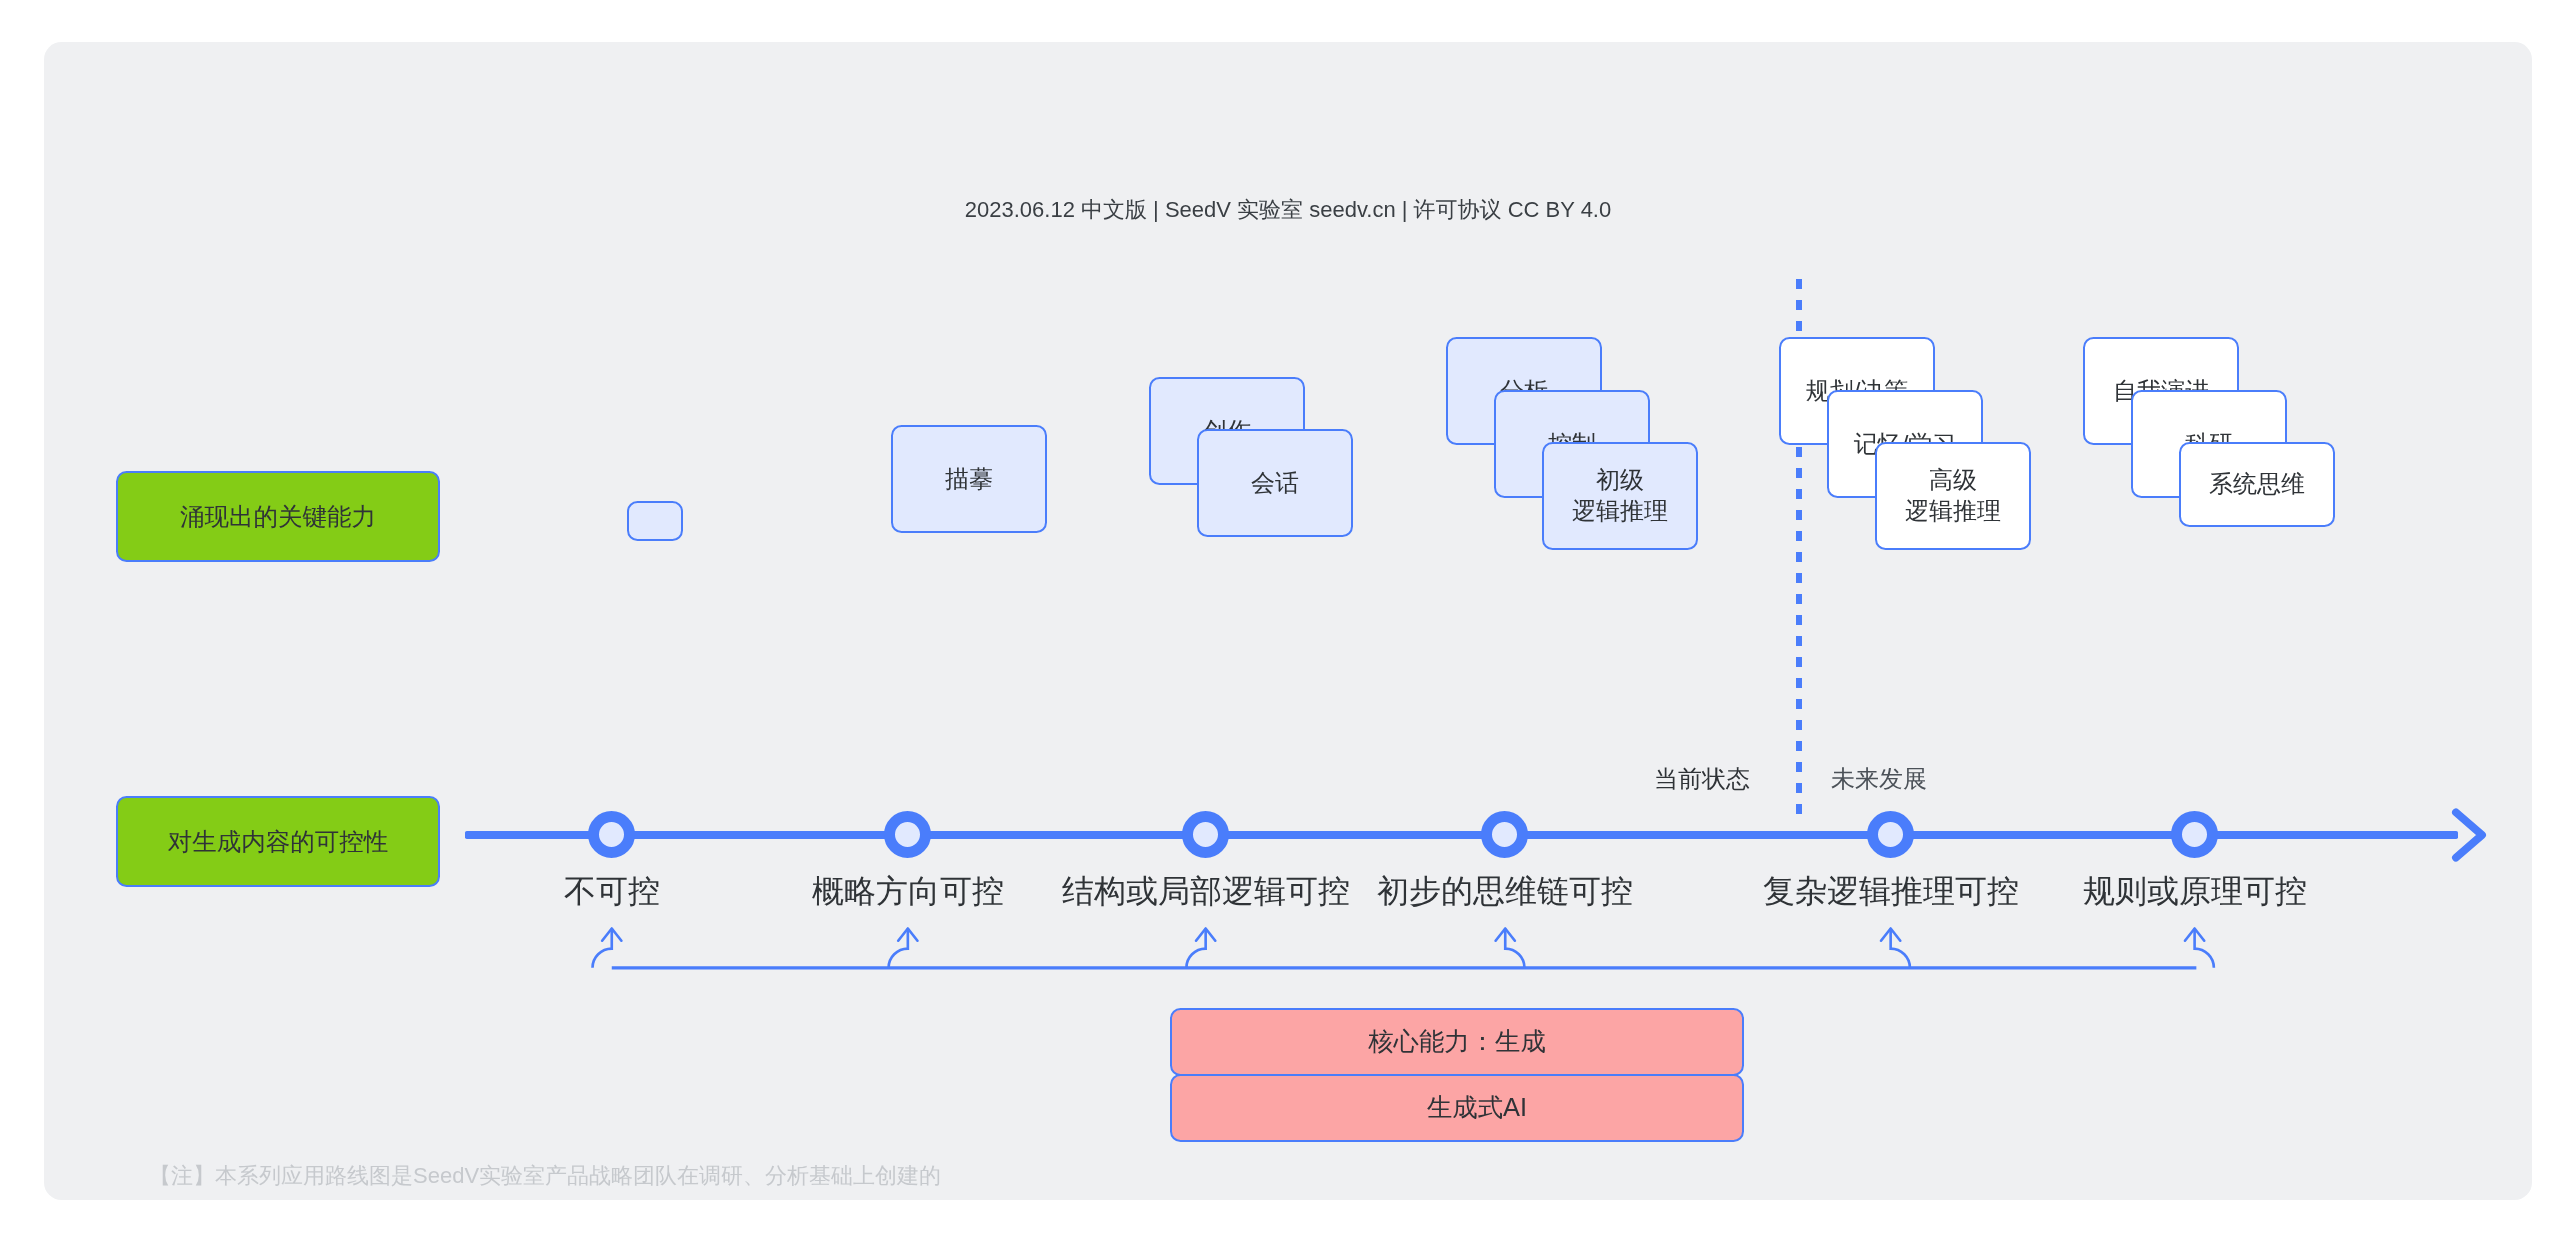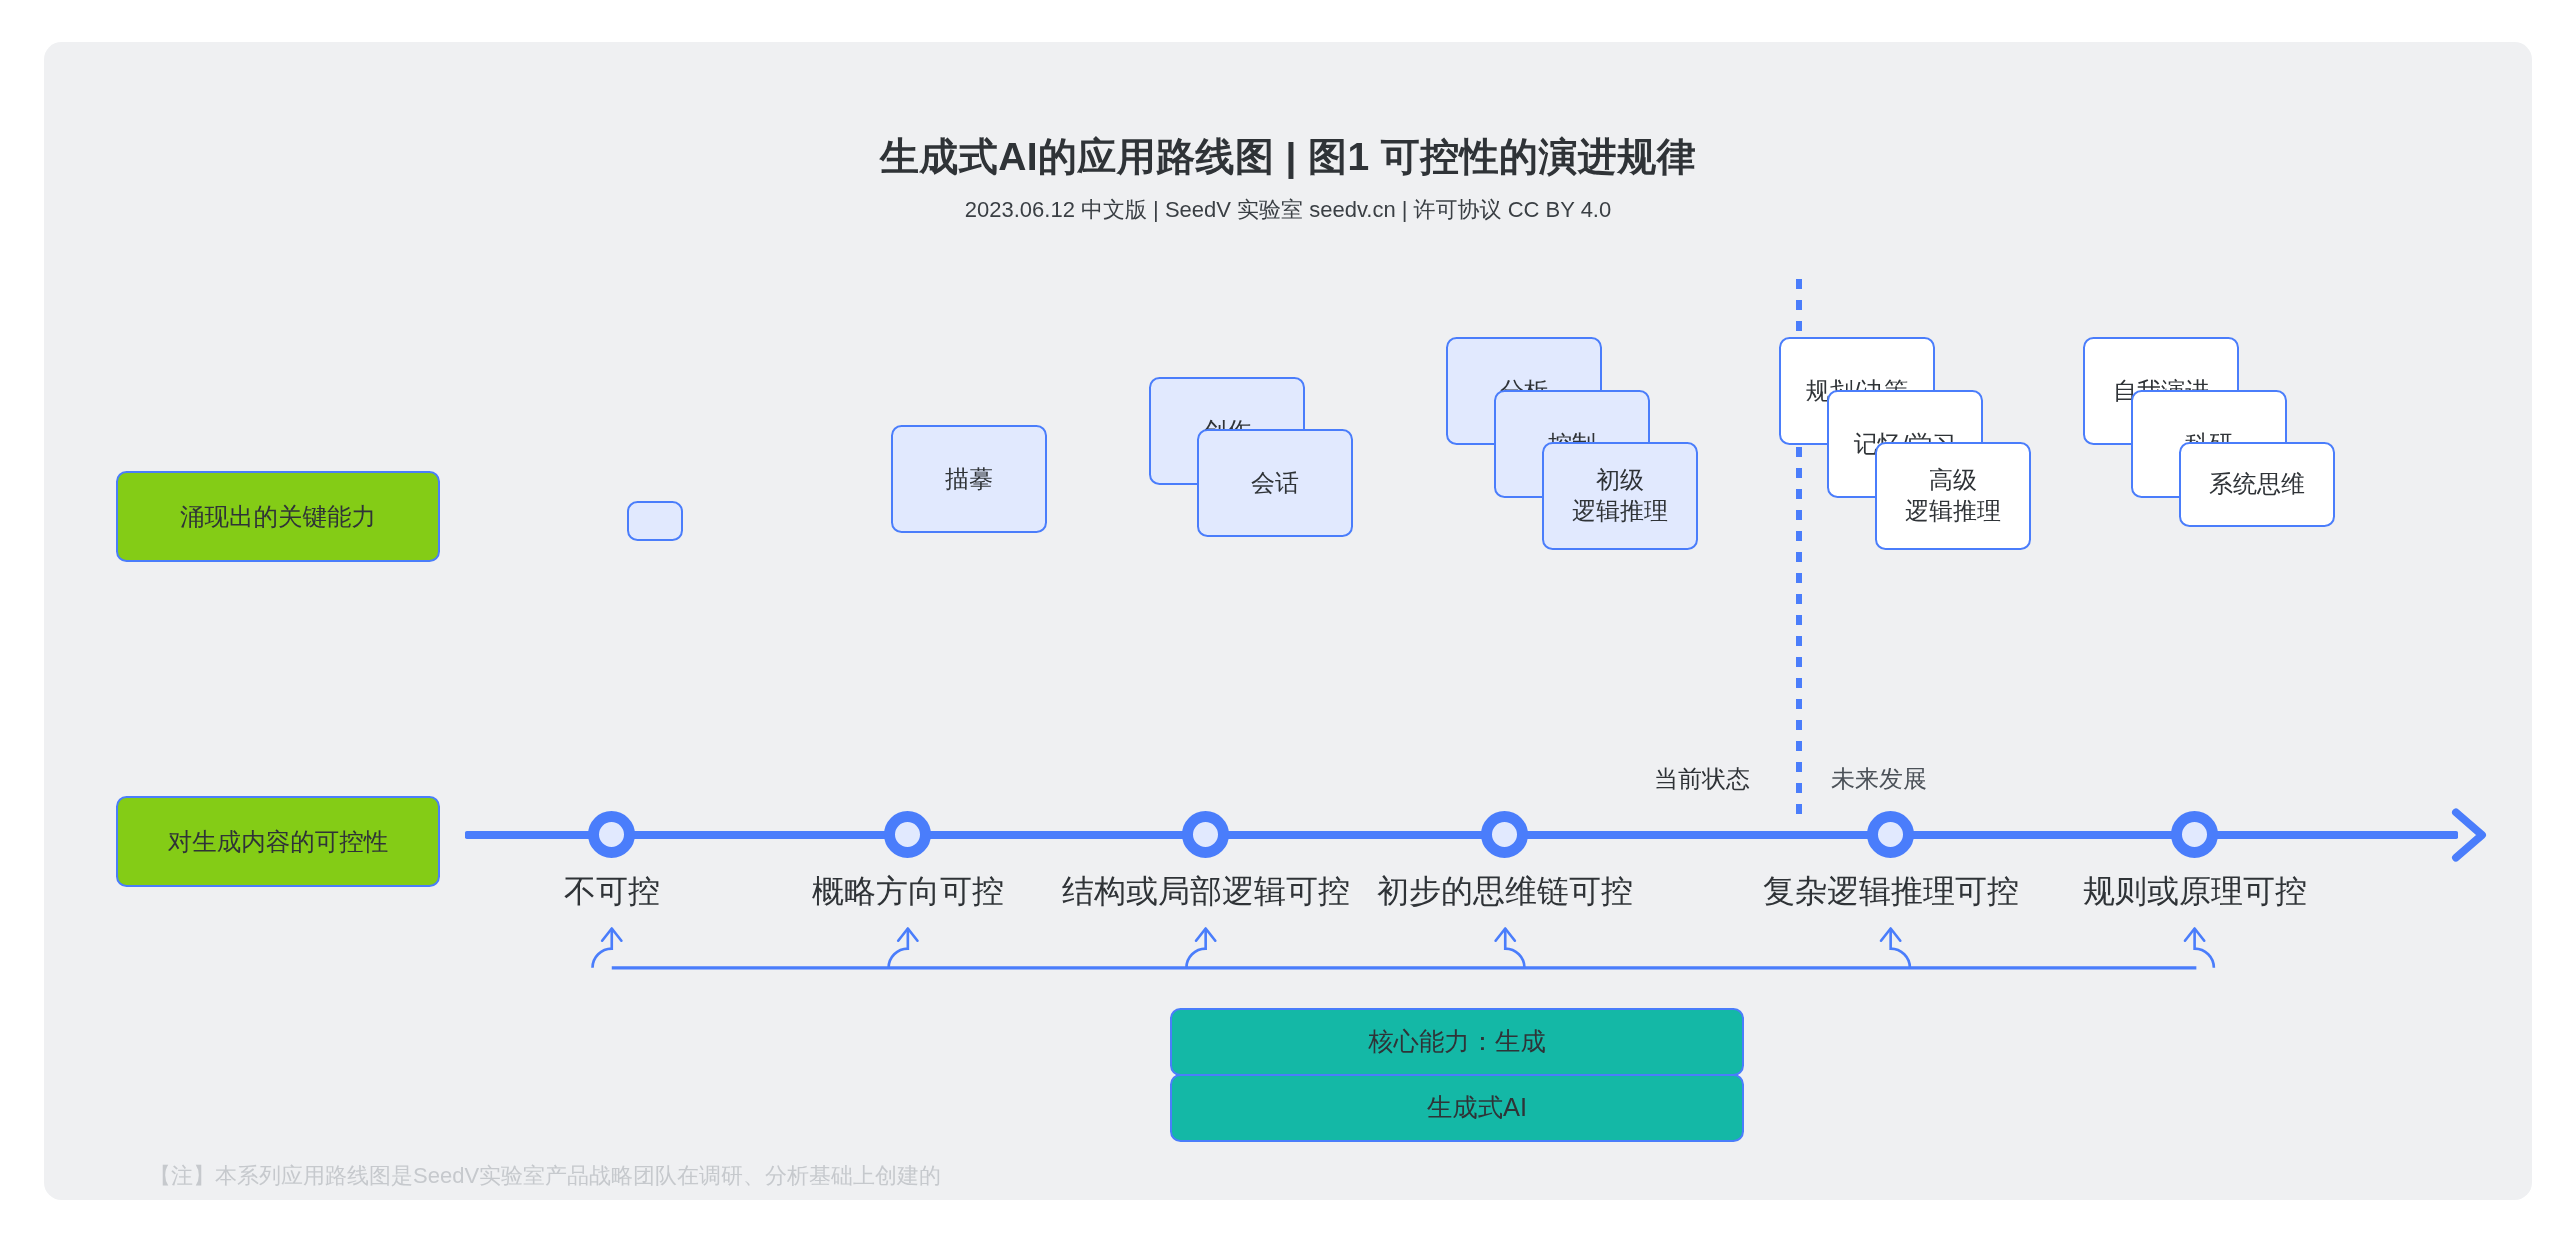--- a/index.html
+++ b/index.html
@@ -133,21 +133,21 @@
   #connectors {
     position: absolute;
     left: 0; top: 0;
     width: 2488px; height: 1158px;
     pointer-events: none;
   }
 
   
   .bottom-box {
     position: absolute;
-    background: #14b8a6;
+    background: #fca5a5;
     border: 2.6px solid #4a7dfb;
     border-radius: 10.5px;
     box-sizing: border-box;
     display: flex;
     align-items: center;
     justify-content: center;
     font-size: 25.4px;
     color: #2f3337;
   }
   #box-core  { left: 1126px; top: 966px; width: 574px; height: 68px; }
@@ -160,21 +160,20 @@
     font-size: 22px;
     color: #c6c9cd;
     white-space: nowrap;
   }
 </style>
 </head>
 <body>
 
 <div id="canvas">
 
-  <div id="title">生成式AI的应用路线图 | 图1 可控性的演进规律</div>
   <div id="subtitle">2023.06.12 中文版 | SeedV 实验室 seedv.cn | 许可协议 CC BY 4.0</div>
 
   <div class="row-label" id="label-capabilities">涌现出的关键能力</div>
   <div class="row-label" id="label-controllability">对生成内容的可控性</div>
 
   <div id="divider"></div>
   <div class="phase-label" id="phase-present">当前状态</div>
   <div class="phase-label" id="phase-future">未来发展</div>
 
   <div id="cap-layer">

